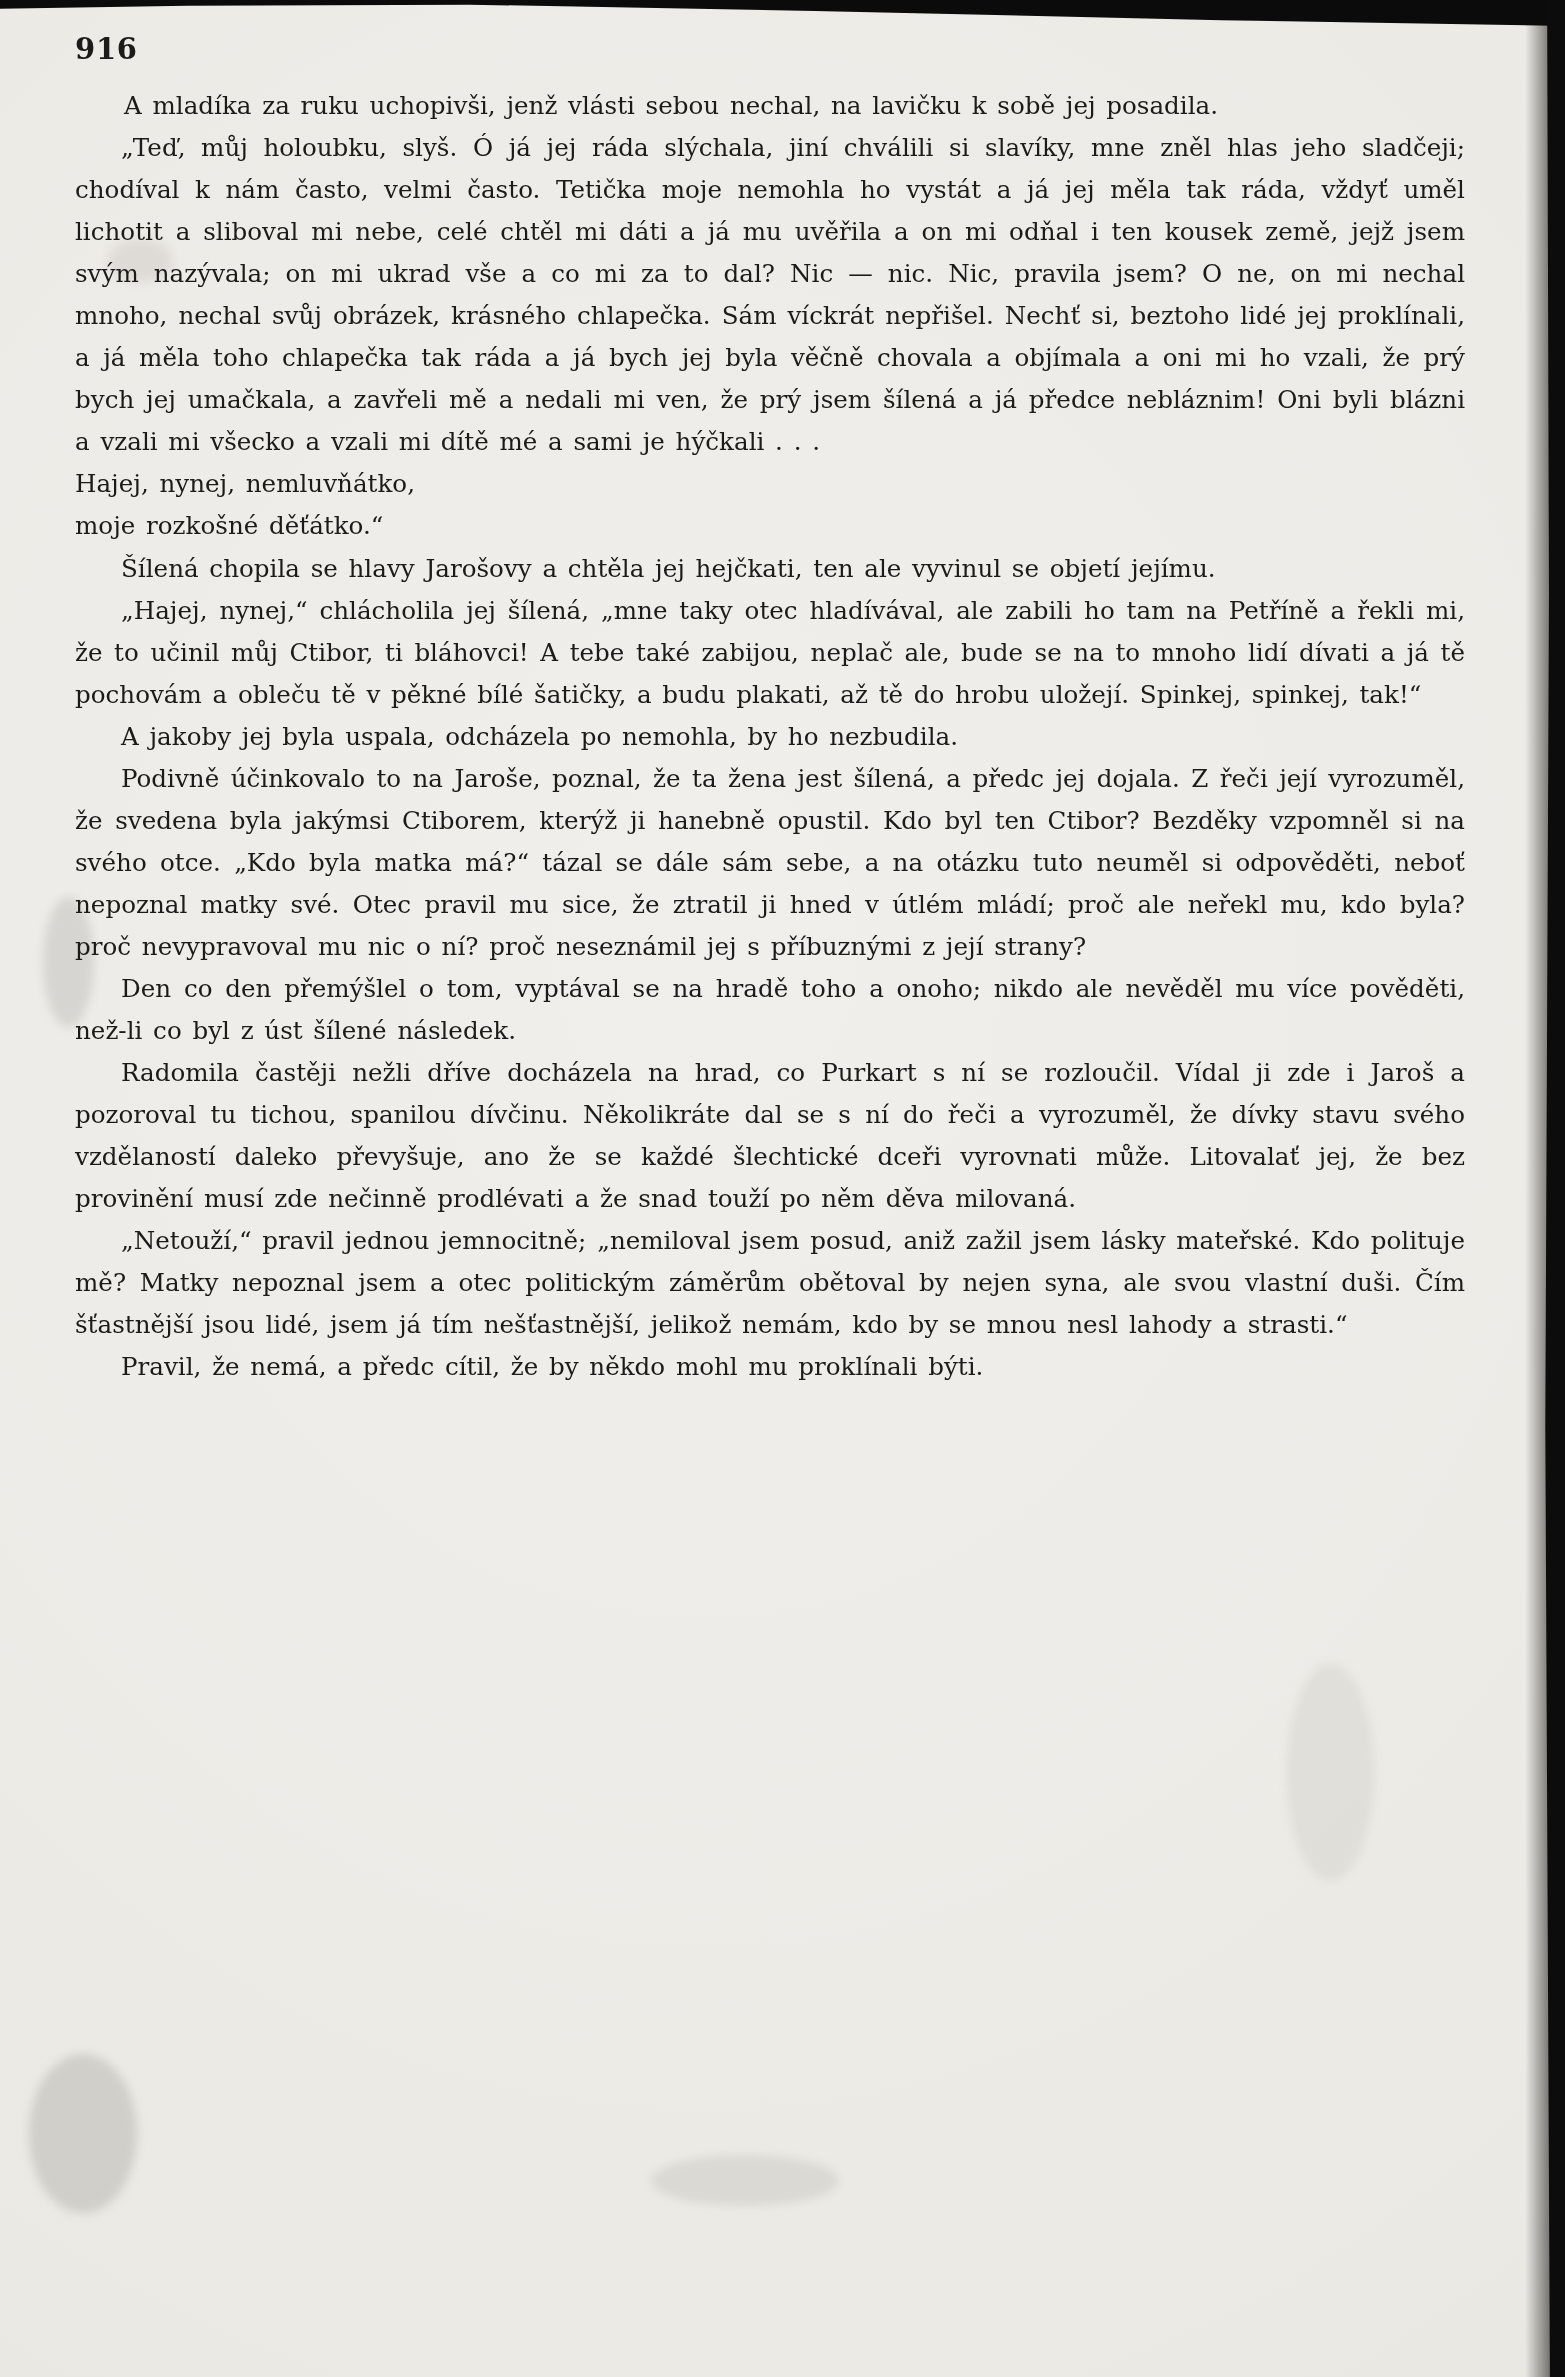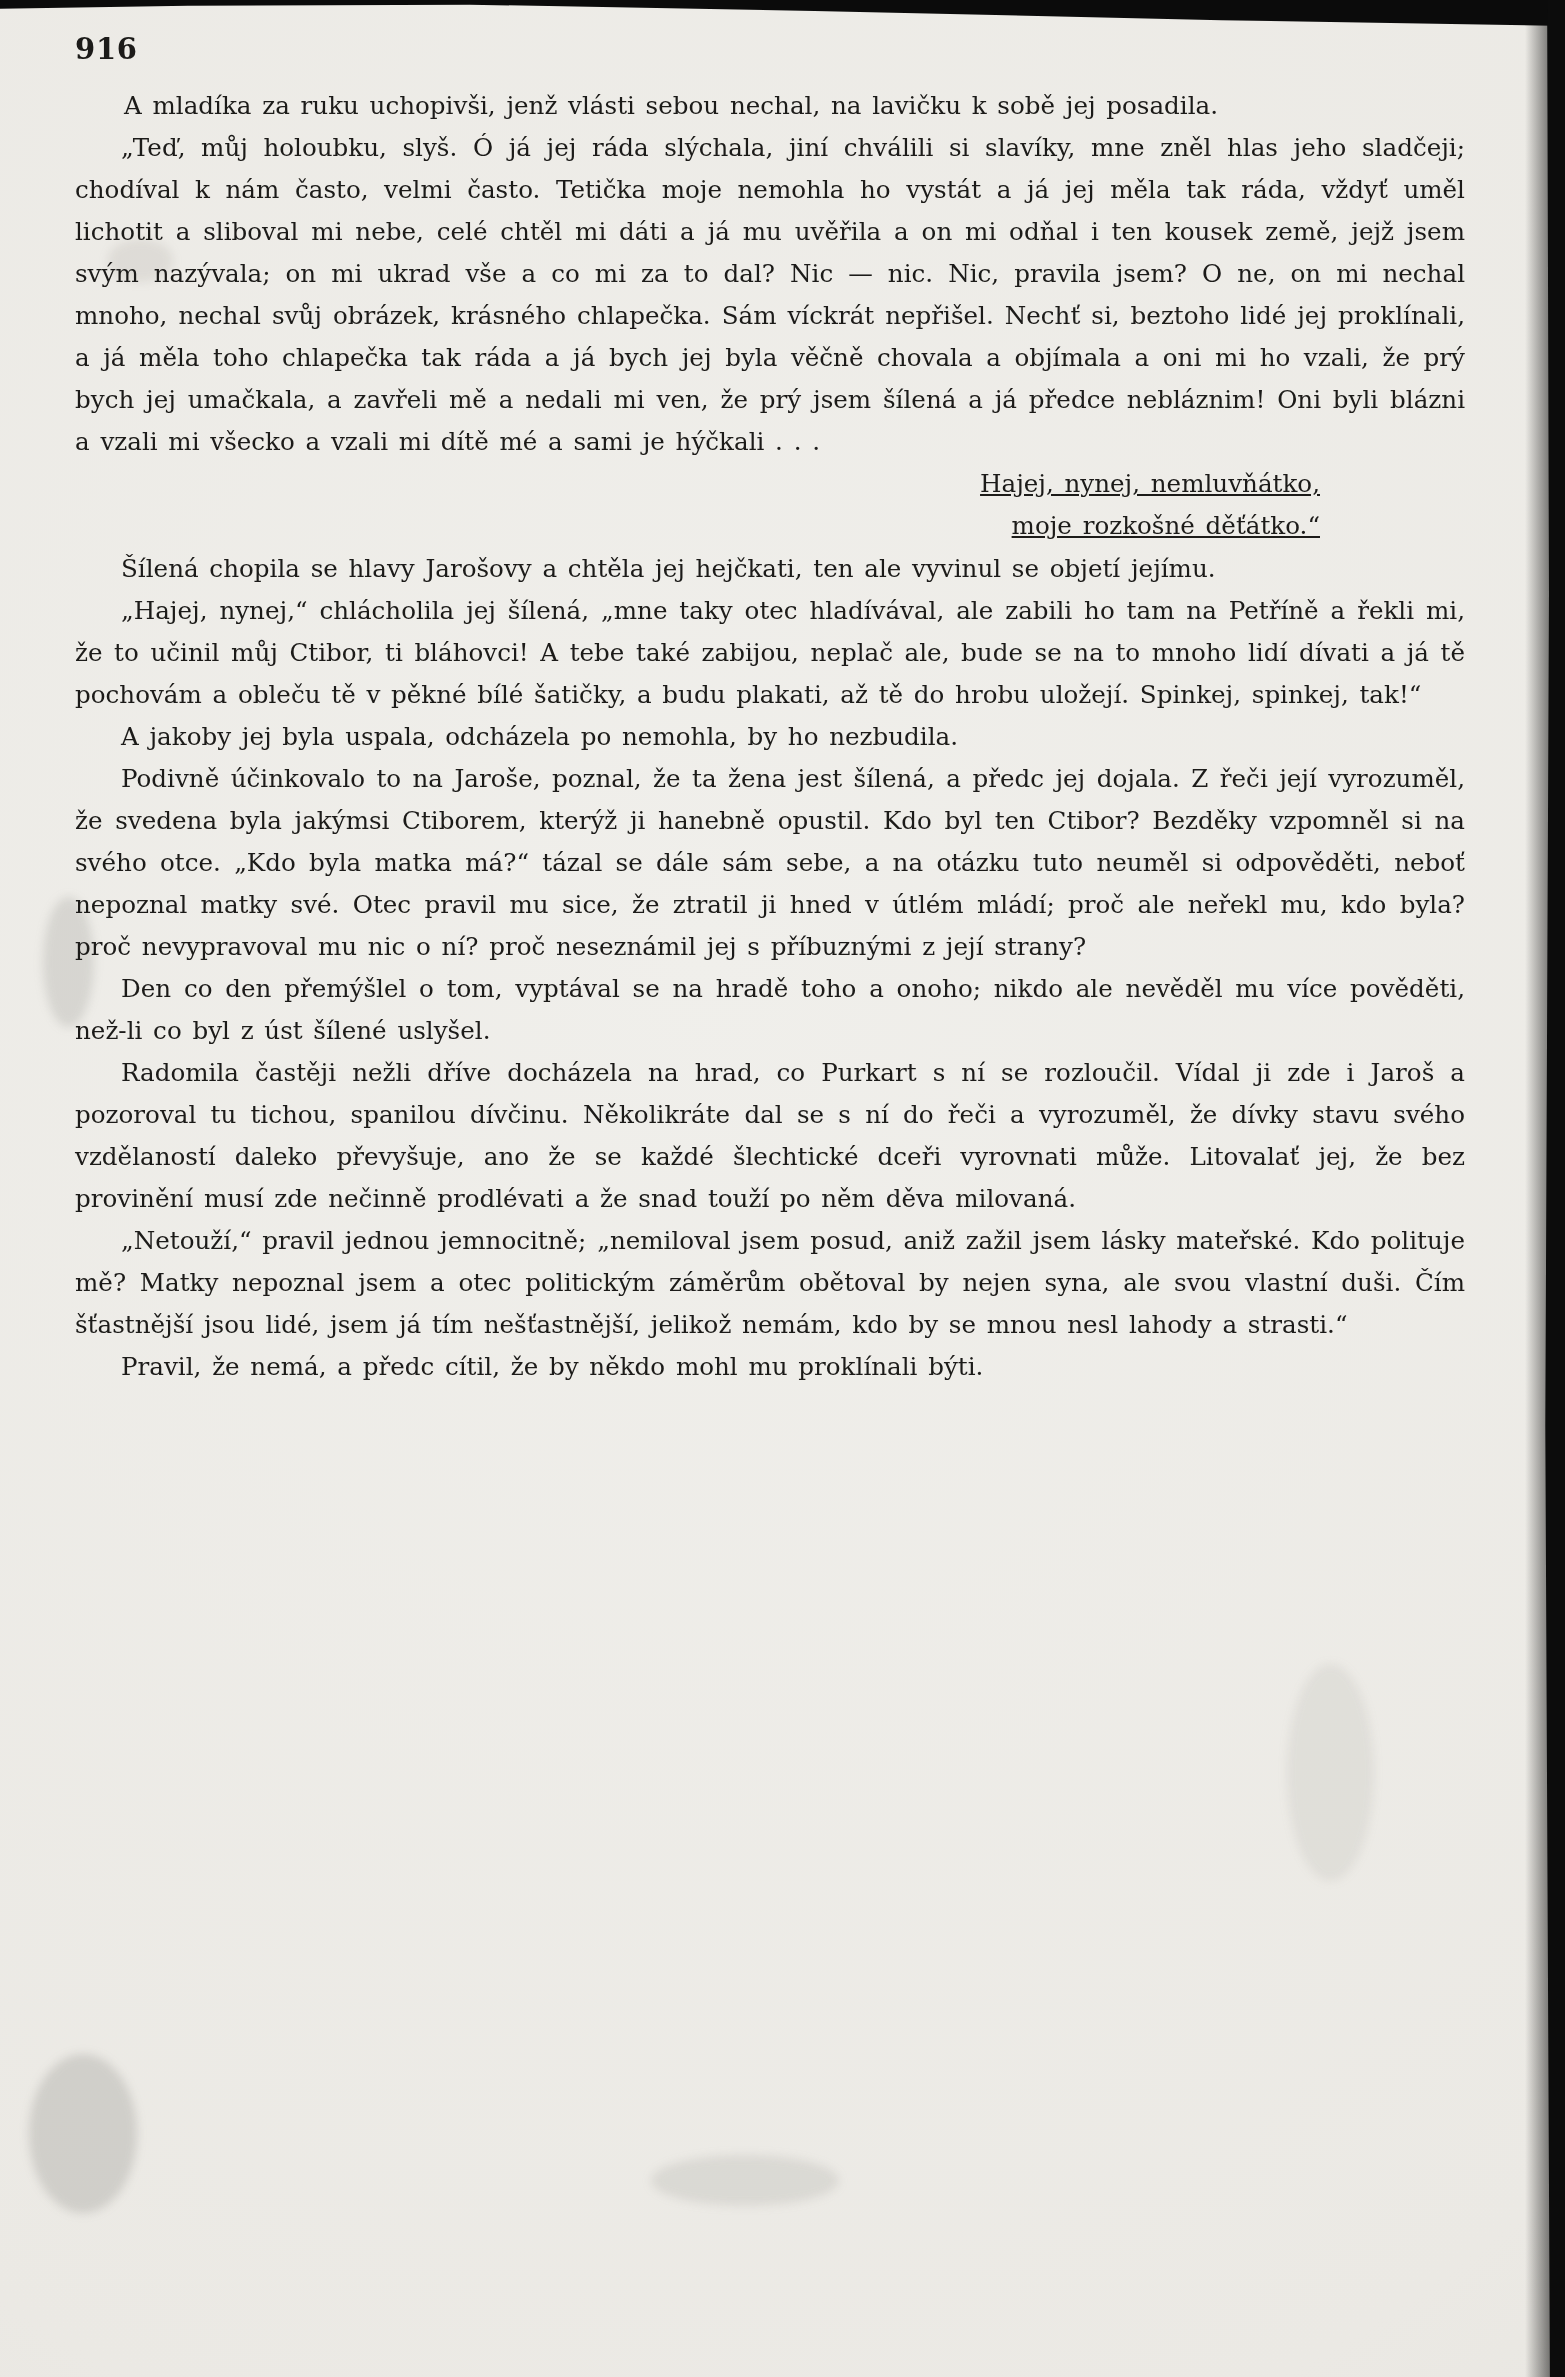--- a/index.html
+++ b/index.html
@@ -73,24 +73,23 @@
     font-size: 24.6px;
     line-height: 1.71;
     text-align: justify;
     word-spacing: 2.9px;
   }
   .text-block p {
     margin: 0;
     text-indent: 46px;
   }
   .text-block p.verse {
-    text-align: right;
+    text-align: left;
     text-indent: 0;
     margin-right: 145px;
-    text-decoration: underline;
   }
   .text-block p.first {
     text-indent: 49px;
   }
 </style>
 </head>
 <body>
 
 <div class="page-surface"></div>
 
@@ -109,19 +108,19 @@
 
   <div class="text-block">
     <p class="first">A mladíka za ruku uchopivši, jenž vlásti sebou nechal, na lavičku k sobě jej posadila.</p>
     <p>„Teď, můj holoubku, slyš. Ó já jej ráda slýchala, jiní chválili si slavíky, mne zněl hlas jeho sladčeji; chodíval k nám často, velmi často. Tetička moje nemohla ho vystát a já jej měla tak ráda, vždyť uměl lichotit a sliboval mi nebe, celé chtěl mi dáti a já mu uvěřila a on mi odňal i ten kousek země, jejž jsem svým nazývala; on mi ukrad vše a co mi za to dal? Nic — nic. Nic, pravila jsem? O ne, on mi nechal mnoho, nechal svůj obrázek, krásného chlapečka. Sám víckrát nepřišel. Nechť si, beztoho lidé jej proklínali, a já měla toho chlapečka tak ráda a já bych jej byla věčně chovala a objímala a oni mi ho vzali, že prý bych jej umačkala, a zavřeli mě a nedali mi ven, že prý jsem šílená a já předce nebláznim! Oni byli blázni a vzali mi všecko a vzali mi dítě mé a sami je hýčkali . . .</p>
     <p class="verse">Hajej, nynej, nemluvňátko,</p>
     <p class="verse">moje rozkošné děťátko.“</p>
     <p>Šílená chopila se hlavy Jarošovy a chtěla jej hejčkati, ten ale vyvinul se objetí jejímu.</p>
     <p>„Hajej, nynej,“ chlácholila jej šílená, „mne taky otec hladívával, ale zabili ho tam na Petříně a řekli mi, že to učinil můj Ctibor, ti bláhovci! A tebe také zabijou, neplač ale, bude se na to mnoho lidí dívati a já tě pochovám a obleču tě v pěkné bílé šatičky, a budu plakati, až tě do hrobu uložejí. Spinkej, spinkej, tak!“</p>
     <p>A jakoby jej byla uspala, odcházela po nemohla, by ho nezbudila.</p>
     <p>Podivně účinkovalo to na Jaroše, poznal, že ta žena jest šílená, a předc jej dojala. Z řeči její vyrozuměl, že svedena byla jakýmsi Ctiborem, kterýž ji hanebně opustil. Kdo byl ten Ctibor? Bezděky vzpomněl si na svého otce. „Kdo byla matka má?“ tázal se dále sám sebe, a na otázku tuto neuměl si odpověděti, neboť nepoznal matky své. Otec pravil mu sice, že ztratil ji hned v útlém mládí; proč ale neřekl mu, kdo byla? proč nevypravoval mu nic o ní? proč neseznámil jej s příbuznými z její strany?</p>
-    <p>Den co den přemýšlel o tom, vyptával se na hradě toho a onoho; nikdo ale nevěděl mu více pověděti, než-li co byl z úst šílené uslyšel.</p>
+    <p>Den co den přemýšlel o tom, vyptával se na hradě toho a onoho; nikdo ale nevěděl mu více pověděti, než-li co byl z úst šílené následek.</p>
     <p>Radomila častěji nežli dříve docházela na hrad, co Purkart s ní se rozloučil. Vídal ji zde i Jaroš a pozoroval tu tichou, spanilou dívčinu. Několikráte dal se s ní do řeči a vyrozuměl, že dívky stavu svého vzdělaností daleko převyšuje, ano že se každé šlechtické dceři vyrovnati může. Litovalať jej, že bez provinění musí zde nečinně prodlévati a že snad touží po něm děva milovaná.</p>
     <p>„Netouží,“ pravil jednou jemnocitně; „nemiloval jsem posud, aniž zažil jsem lásky mateřské. Kdo polituje mě? Matky nepoznal jsem a otec politickým záměrům obětoval by nejen syna, ale svou vlastní duši. Čím šťastnější jsou lidé, jsem já tím nešťastnější, jelikož nemám, kdo by se mnou nesl lahody a strasti.“</p>
     <p>Pravil, že nemá, a předc cítil, že by někdo mohl mu proklínali býti.</p>
   </div>
 </div>
 
 
 </body></html>

